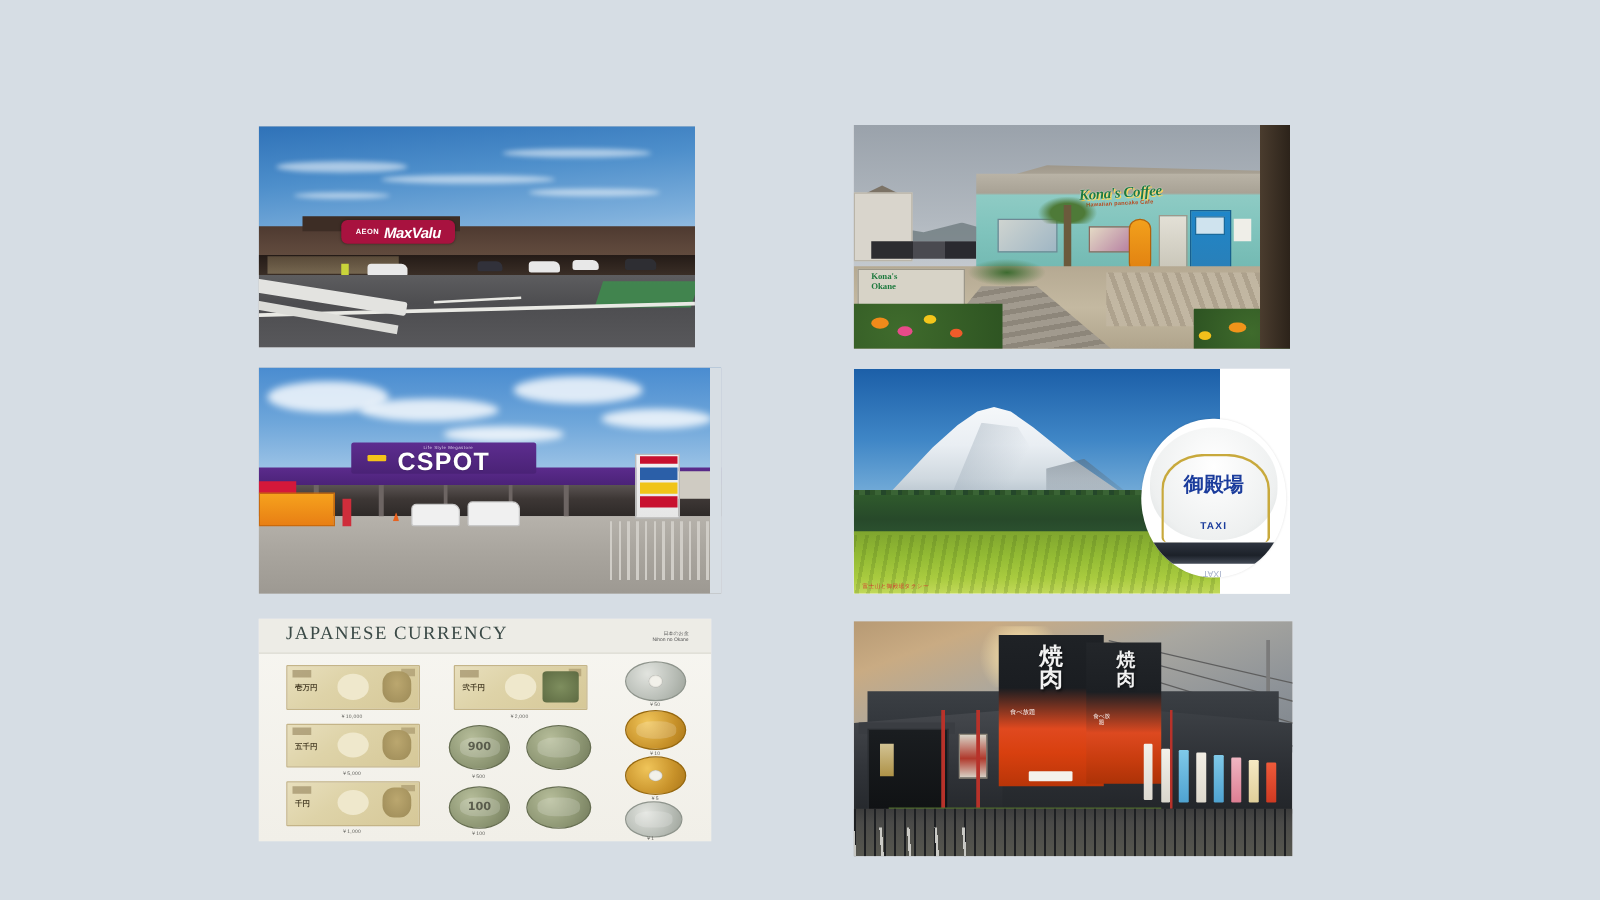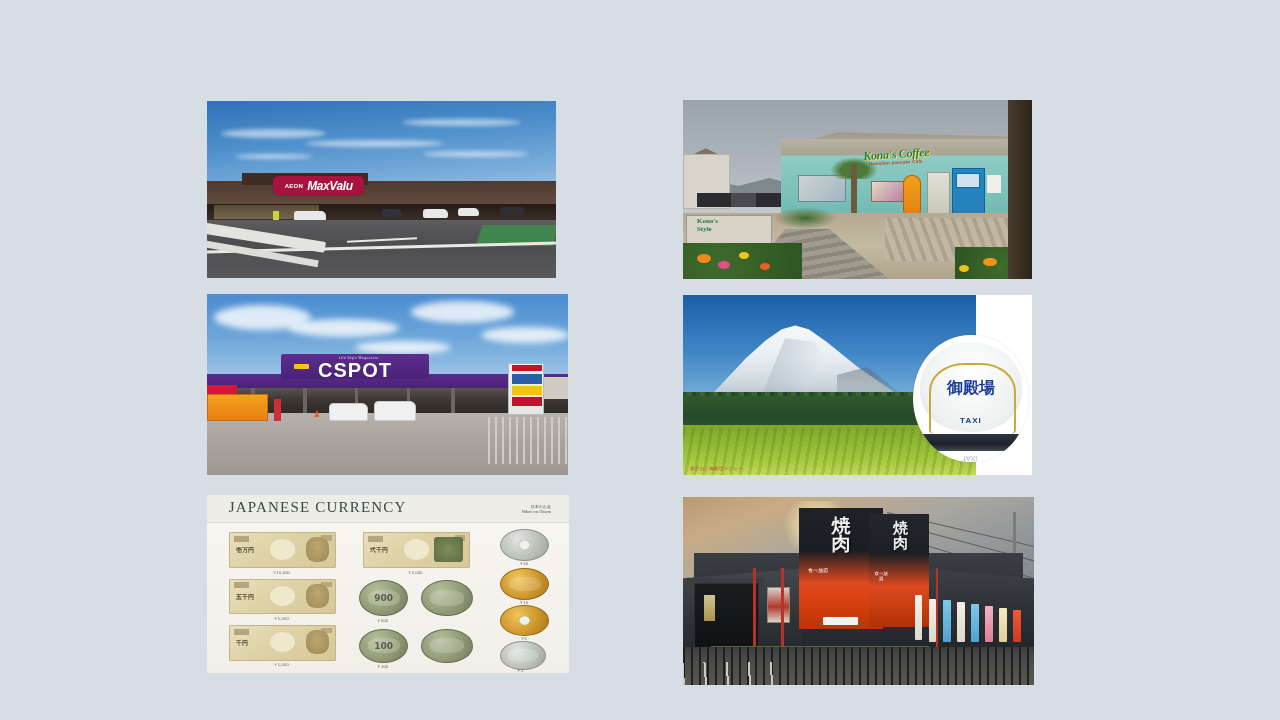--- a/index.html
+++ b/index.html
@@ -353,21 +353,21 @@
       <div class="p2-door"></div>
       <div class="p2-doorwin"></div>
       <div class="p2-board"></div>
       <div class="p2-palmtop"></div>
       <div class="p2-palm"></div>
       <div class="p2-ground"></div>
       <div class="p2-stones"></div>
       <div class="p2-path"></div>
       <div class="p2-bush"></div>
       <div class="p2-kgsign"></div>
-      <div class="p2-kgtxt"><span>Kona's</span><br><span>Style</span></div>
+      <div class="p2-kgtxt"><span>Kona's</span><br><span>Okane</span></div>
       <div class="p2-grass"></div>
       <div class="p2-grass2"></div>
       <div class="p2-flower" style="left:4%;top:86%;width:4%;height:5%;background:#f08a1a;"></div>
       <div class="p2-flower" style="left:10%;top:90%;width:3.5%;height:4.5%;background:#e84b8a;"></div>
       <div class="p2-flower" style="left:16%;top:85%;width:3%;height:4%;background:#f3c51b;"></div>
       <div class="p2-flower" style="left:22%;top:91%;width:3%;height:4%;background:#ef5b2a;"></div>
       <div class="p2-flower" style="right:10%;top:88%;width:4%;height:5%;background:#f0941a;"></div>
       <div class="p2-flower" style="right:18%;top:92%;width:3%;height:4%;background:#f2c01b;"></div>
       <div class="p2-tree"></div>
     </div>

